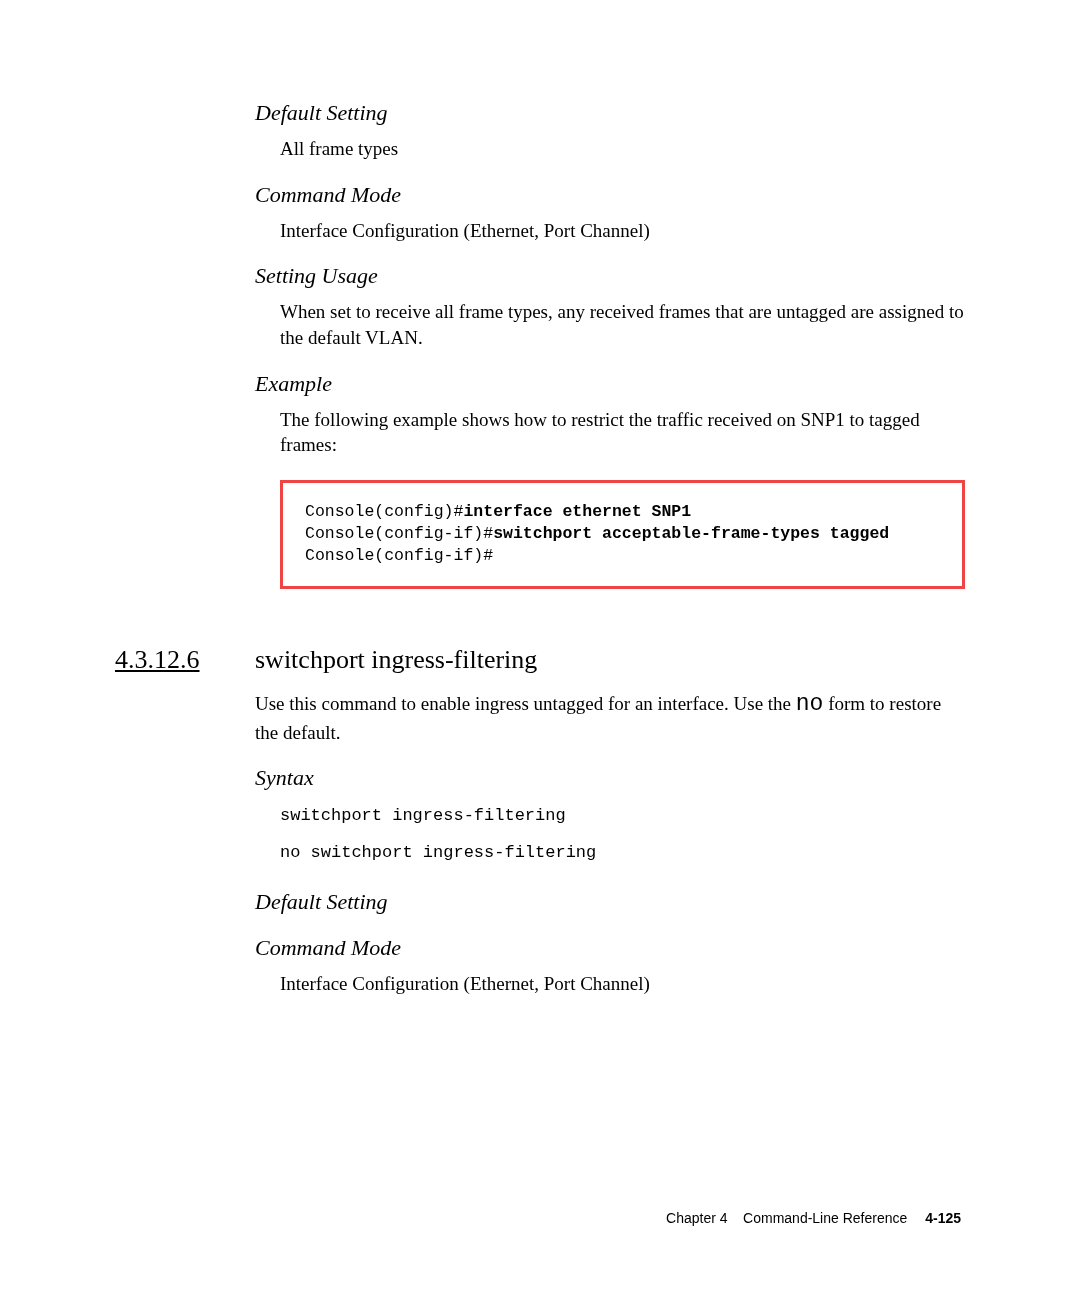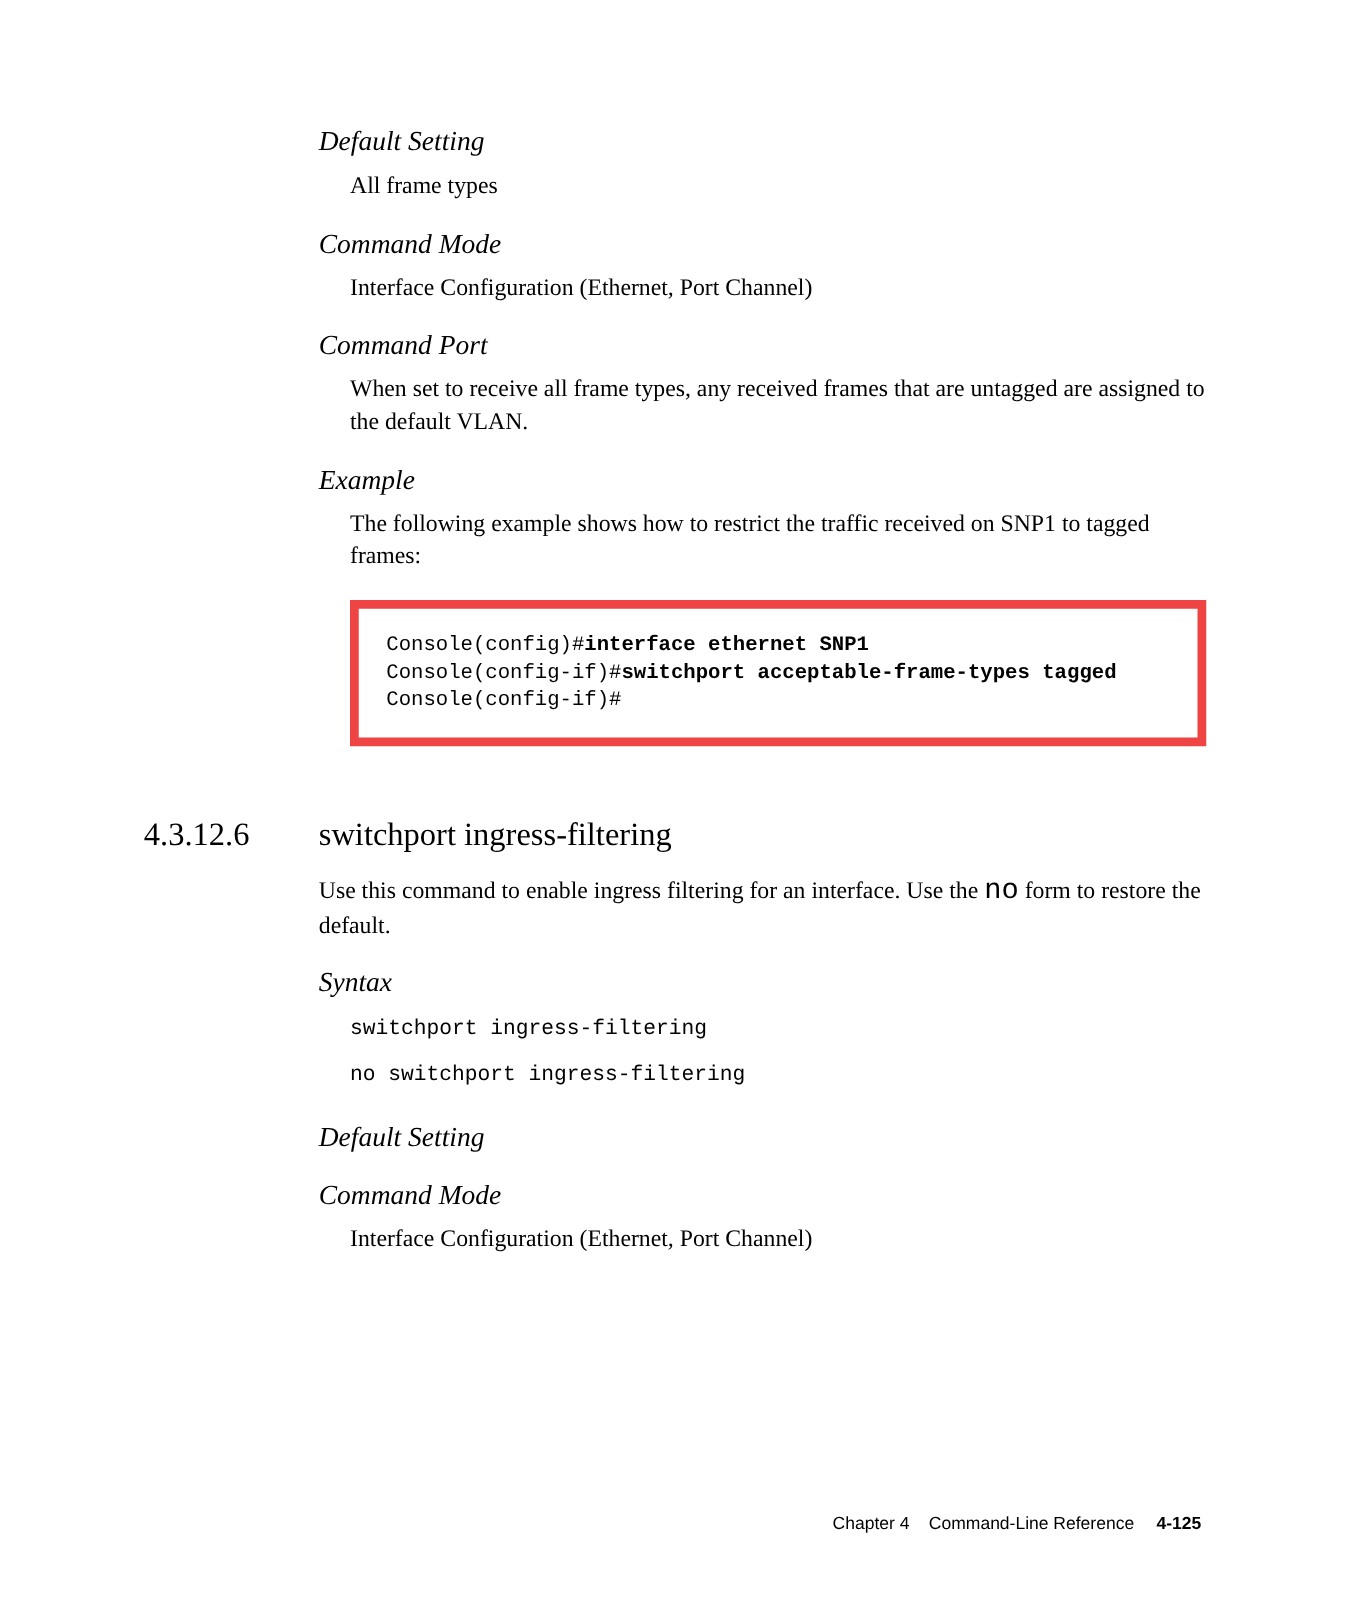--- a/index.html
+++ b/index.html
@@ -31,21 +31,21 @@
     font-size: 19px;
     margin-left: 165px;
     line-height: 1.35;
     margin-top: 6px;
     margin-bottom: 6px;
   }
   .block-gap {
     margin-top: 20px;
   }
   .code-box {
-    border: 7px solid #ef4444;
+    border: 3px solid #ef4444;
     margin-left: 165px;
     margin-right: 0;
     padding: 18px 22px;
     font-family: "Courier New", Courier, monospace;
     font-size: 16.5px;
     line-height: 1.35;
     margin-top: 22px;
     white-space: nowrap;
     overflow: hidden;
   }
@@ -54,20 +54,21 @@
   }
   .section-row {
     display: flex;
     margin-top: 56px;
     margin-bottom: 12px;
   }
   .section-number {
     font-size: 26px;
     width: 140px;
     flex-shrink: 0;
+    text-decoration: underline;
   }
   .section-title {
     font-size: 26px;
   }
   .syntax-code {
     font-family: "Courier New", Courier, monospace;
     font-size: 17px;
     margin-left: 165px;
     line-height: 1.8;
     margin-top: 6px;
@@ -92,39 +93,39 @@
 <body>
 
 <div class="page">
 
   <div class="sub-heading">Default Setting</div>
   <div class="body-text">All frame types</div>
 
   <div class="sub-heading block-gap">Command Mode</div>
   <div class="body-text">Interface Configuration (Ethernet, Port Channel)</div>
 
-  <div class="sub-heading block-gap">Command Port</div>
+  <div class="sub-heading block-gap">Setting Usage</div>
   <div class="body-text">When set to receive all frame types, any received frames that are untagged are assigned to the default VLAN.</div>
 
   <div class="sub-heading block-gap">Example</div>
   <div class="body-text">The following example shows how to restrict the traffic received on SNP1 to tagged frames:</div>
 
   <div class="code-box">
     <div><span>Console(config)#</span><span class="code-bold">interface ethernet SNP1</span></div>
     <div><span>Console(config-if)#</span><span class="code-bold">switchport acceptable-frame-types tagged</span></div>
     <div>Console(config-if)#</div>
   </div>
 
   <div class="section-row">
     <div class="section-number">4.3.12.6</div>
     <div class="section-title">switchport ingress-filtering</div>
   </div>
 
   <div class="body-text" style="margin-left:140px; margin-top:14px;">
-    <span>Use this command to enable ingress filtering for an interface. Use the </span><span class="inline-mono">no</span><span> form to restore the default.</span>
+    <span>Use this command to enable ingress untagged for an interface. Use the </span><span class="inline-mono">no</span><span> form to restore the default.</span>
   </div>
 
   <div class="sub-heading block-gap">Syntax</div>
   <div class="syntax-code">switchport ingress-filtering</div>
   <div class="syntax-code">no switchport ingress-filtering</div>
 
   <div class="sub-heading block-gap">Default Setting</div>
 
   <div class="sub-heading block-gap">Command Mode</div>
   <div class="body-text">Interface Configuration (Ethernet, Port Channel)</div>

